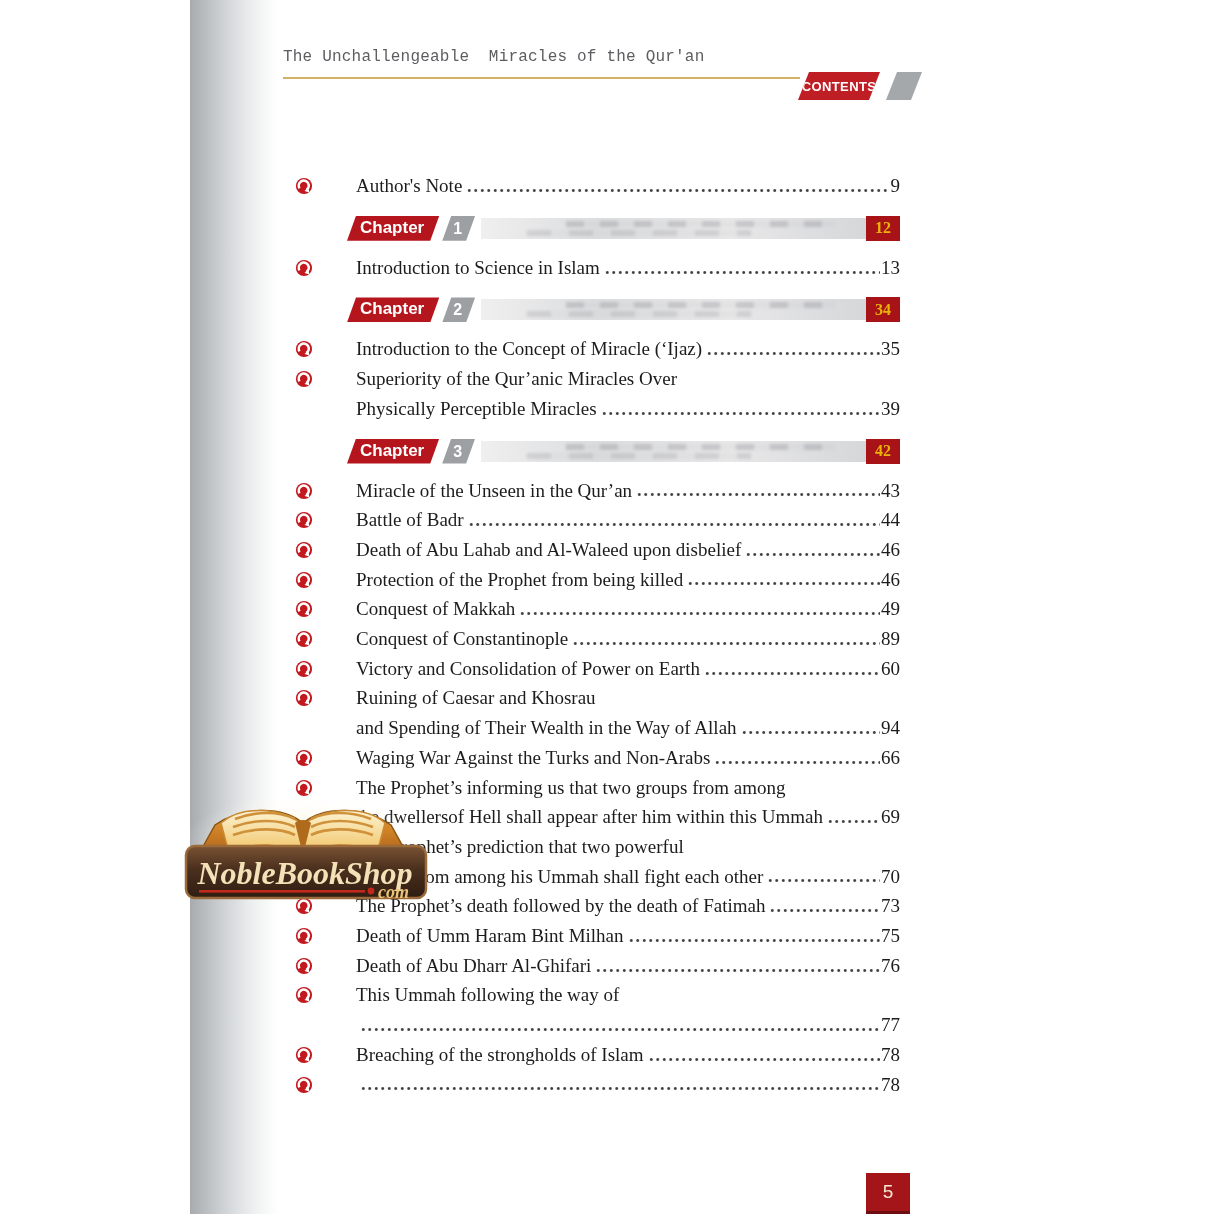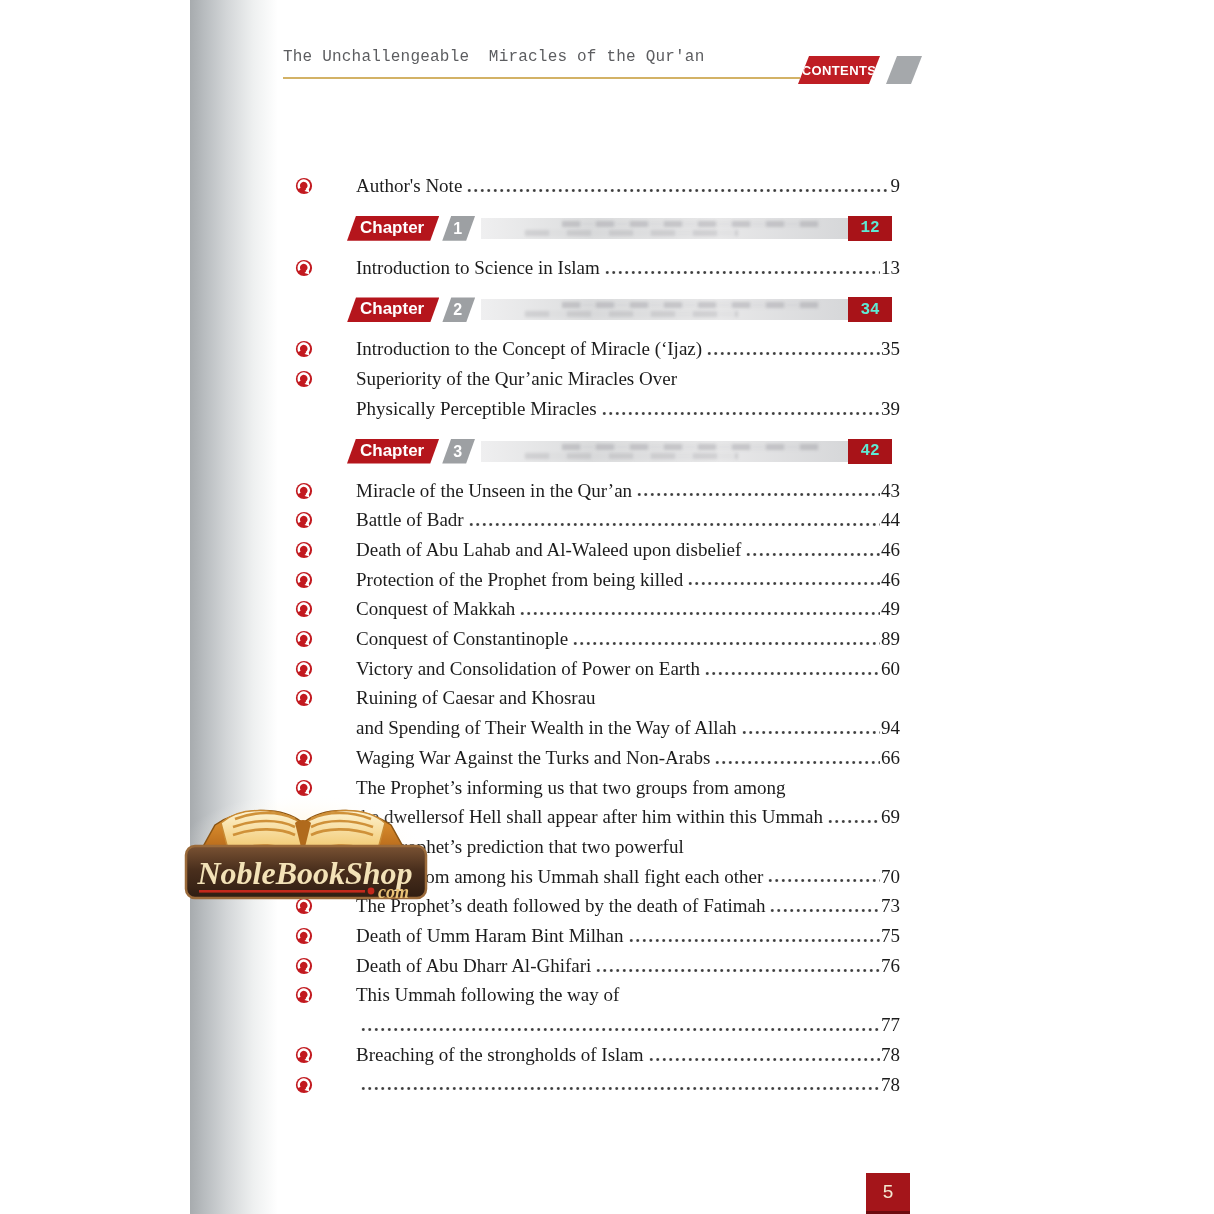--- a/index.html
+++ b/index.html
@@ -5,55 +5,55 @@
   html,body{margin:0;padding:0;background:#ffffff;}
   .canvas{position:relative;width:1214px;height:1214px;background:#ffffff;overflow:hidden;
           font-family:"Liberation Serif",serif;color:#1c1c1c;}
   
   .gutter{position:absolute;left:190px;top:0;width:88px;height:1214px;
           background:linear-gradient(to right,#a7abae 0%,#b8bcbf 16%,#d3d6d8 42%,#eef0f0 72%,#ffffff 100%);}
   
   .book-title{position:absolute;left:283px;top:48px;font-family:Liberation Mono, monospace;
           font-size:16px;color:#5c5d60;letter-spacing:.2px;white-space:pre;}
   .gold-line{position:absolute;left:283px;top:77px;width:517px;height:2px;background:#d3b266;}
-  .badge{position:absolute;top:56px;height:28px;display:flex;align-items:center;justify-content:center;
+  .badge{position:absolute;top:72px;height:28px;display:flex;align-items:center;justify-content:center;
           clip-path:polygon(11px 0,100% 0,calc(100% - 11px) 100%,0 100%);}
   .badge-red{left:798px;width:82px;background:#bf1e24;color:#ffffff;
           font-family:"Liberation Sans",sans-serif;font-weight:bold;font-size:13px;letter-spacing:.4px;}
   .badge-gray{left:886px;width:36px;background:#a5a8ab;}
   
   .toc{position:absolute;left:295px;top:171px;width:605px;}
   .trow{display:flex;gap:8px;}
   .bullet-col{flex:0 0 53px;padding-top:6px;}
   .bullet-col svg{display:block;}
   .tbody{flex:1;min-width:0;}
   .tline{display:flex;align-items:baseline;line-height:29.7px;font-size:19px;}
   .ttext{white-space:nowrap;}
   .dots{flex:1;height:12px;margin:0 1px 0 4px;
         background-image:radial-gradient(circle,#3e3e3e 1.25px,rgba(0,0,0,0) 1.6px);
         background-size:6.5px 3.2px;background-repeat:repeat-x;background-position:0 100%;}
   .tpage{white-space:nowrap;}
   
-  .chapter{display:flex;align-items:center;height:25px;margin:15px 8px 12px 52px;}
+  .chapter{display:flex;align-items:center;height:25px;margin:15px 0 12px 52px;}
   .ch-label{background:#b5151c;color:#fff;font-family:"Liberation Sans",sans-serif;font-weight:bold;
         font-size:17px;padding:2px 15px 4px 13px;height:19px;line-height:19px;
         clip-path:polygon(9px 0,100% 0,calc(100% - 9px) 100%,0 100%);}
   .ch-num{background:#9da0a3;color:#fff;font-family:"Liberation Sans",sans-serif;font-weight:bold;
         font-size:16px;padding:3px 13px 3px 11px;height:19px;line-height:19px;margin-left:3px;
         clip-path:polygon(9px 0,100% 0,calc(100% - 9px) 100%,0 100%);}
   .ch-bar{flex:1;height:21px;margin-left:6px;position:relative;overflow:hidden;
         background:linear-gradient(90deg,#efeff0,#dcddde 30%,#e8e8e9 65%,#d6d7d9 100%);}
   .ch-bar::before{content:"";position:absolute;left:22%;right:8%;top:3px;height:6px;
         background:repeating-linear-gradient(90deg,rgba(125,124,132,.30) 0 18px,rgba(125,124,132,.05) 18px 34px);
         filter:blur(1.5px);}
   .ch-bar::after{content:"";position:absolute;left:12%;right:30%;bottom:3px;height:6px;
         background:repeating-linear-gradient(90deg,rgba(125,124,132,.22) 0 24px,rgba(125,124,132,.04) 24px 42px);
         filter:blur(1.5px);}
-  .ch-page{width:44px;height:25px;background:#a81318;color:#5eead4;display:flex;align-items:center;
-        justify-content:center;font-family:Liberation Mono, monospace;font-weight:bold;font-size:16px;}
+  .ch-page{width:34px;height:25px;background:#a81318;color:#eab308;display:flex;align-items:center;
+        justify-content:center;font-family:Liberation Serif, serif;font-weight:bold;font-size:16px;}
   
   .page-box{position:absolute;left:866px;top:1173px;width:44px;height:41px;background:#a4151a;
         border-bottom:3px solid #6d0d10;box-sizing:border-box;display:flex;align-items:center;
         justify-content:center;color:#f3e9d2;font-family:"Liberation Sans",sans-serif;font-size:19px;}
   
   .watermark{position:absolute;left:181px;top:791px;width:250px;height:118px;z-index:5;}
 </style>
 </head>
 <body>
 

